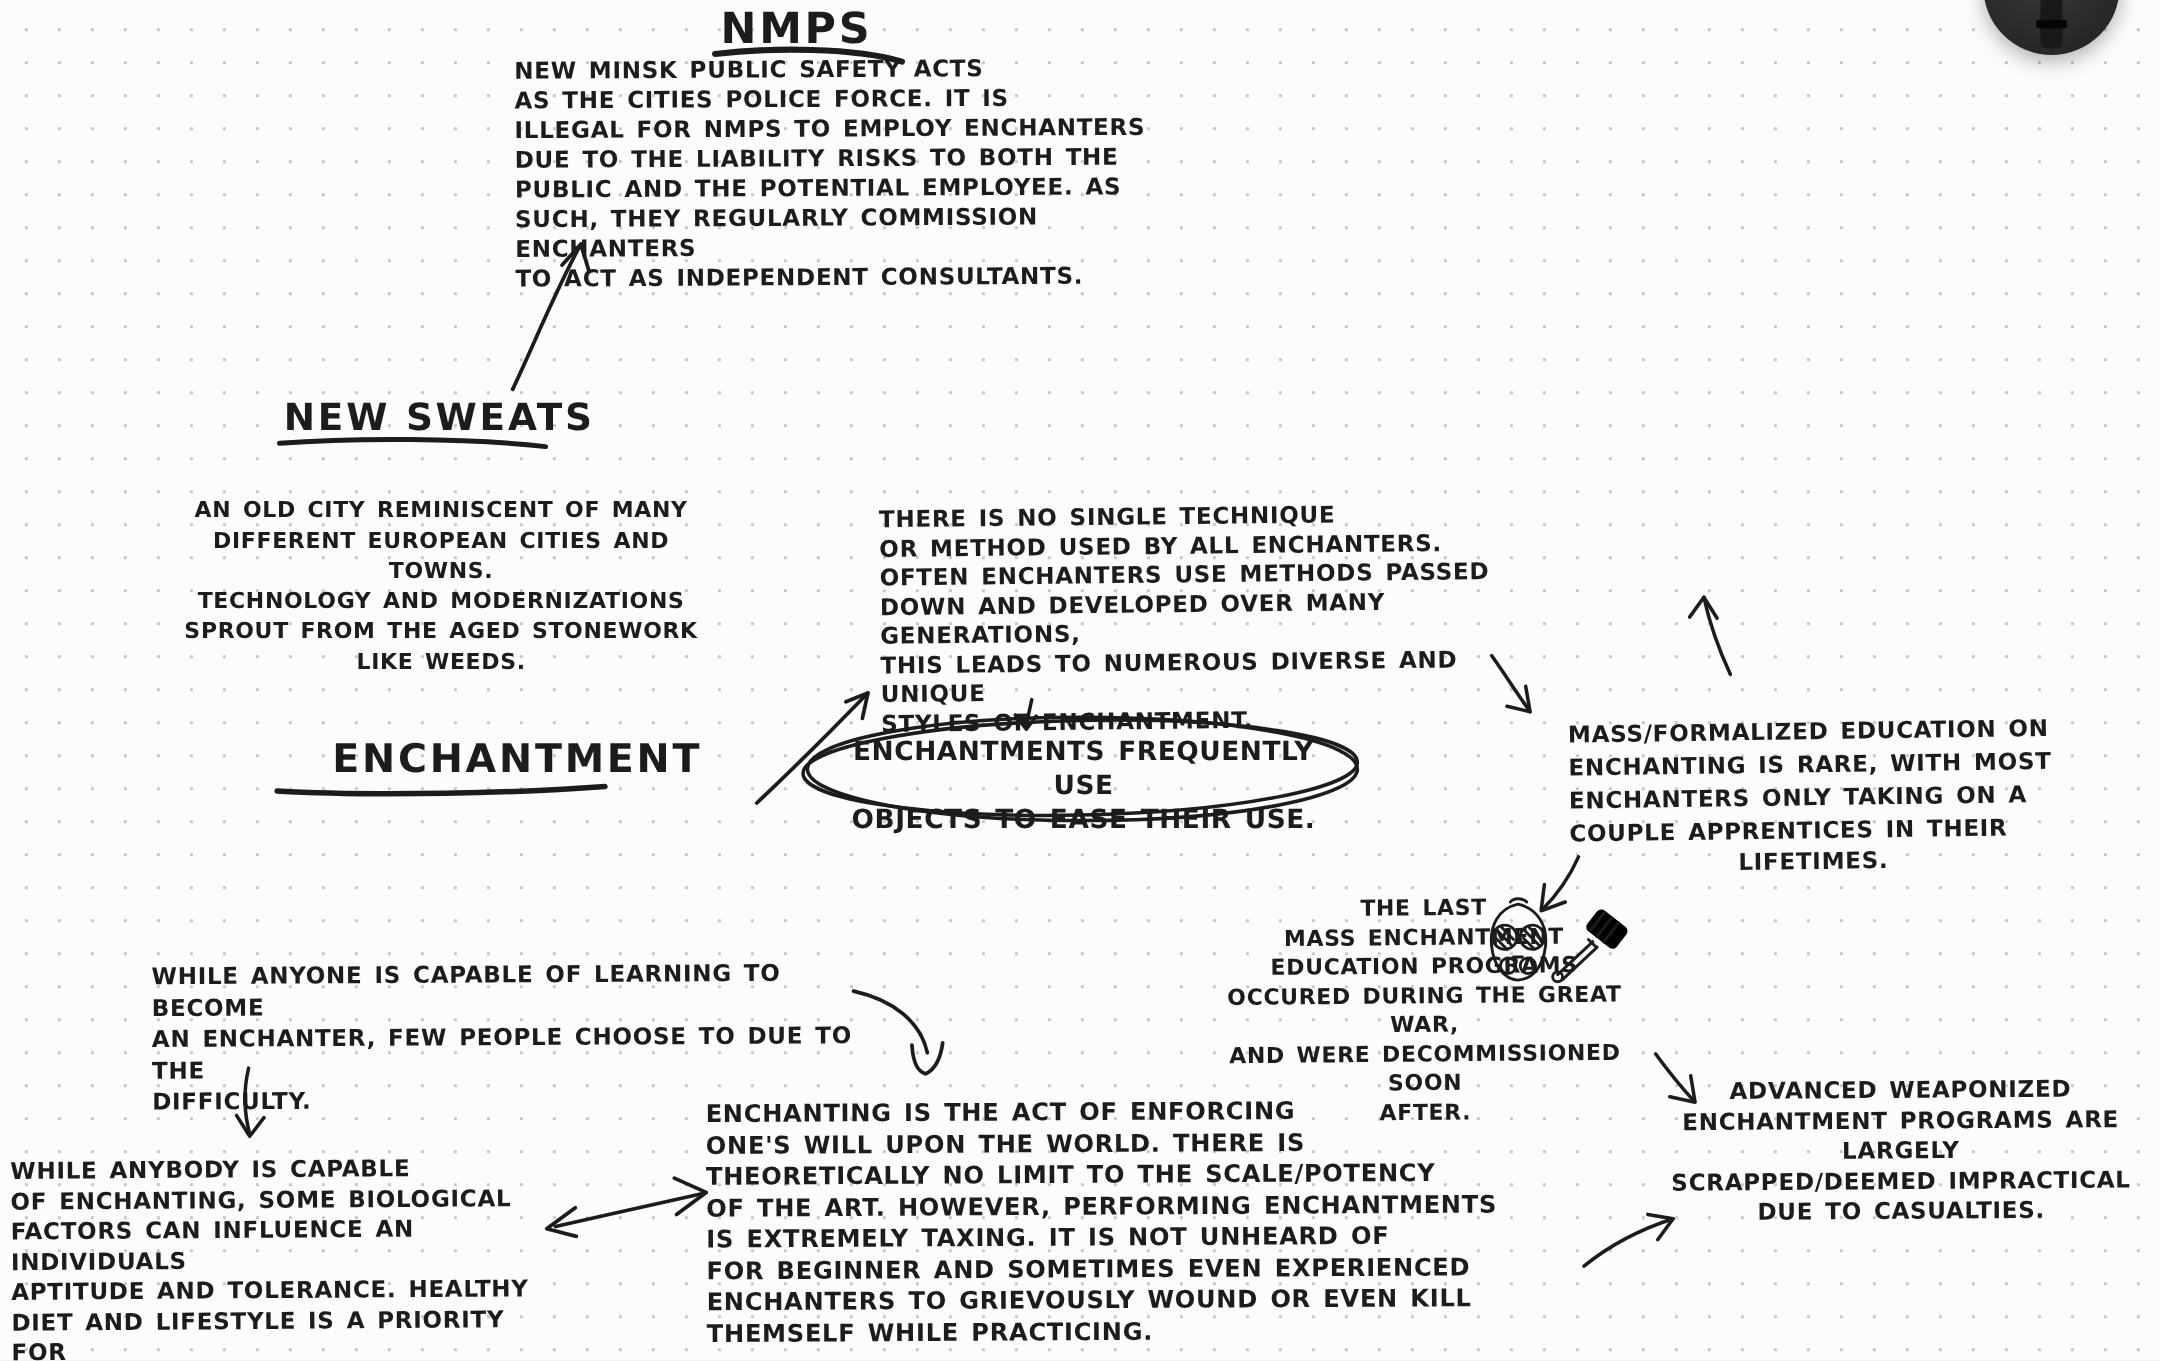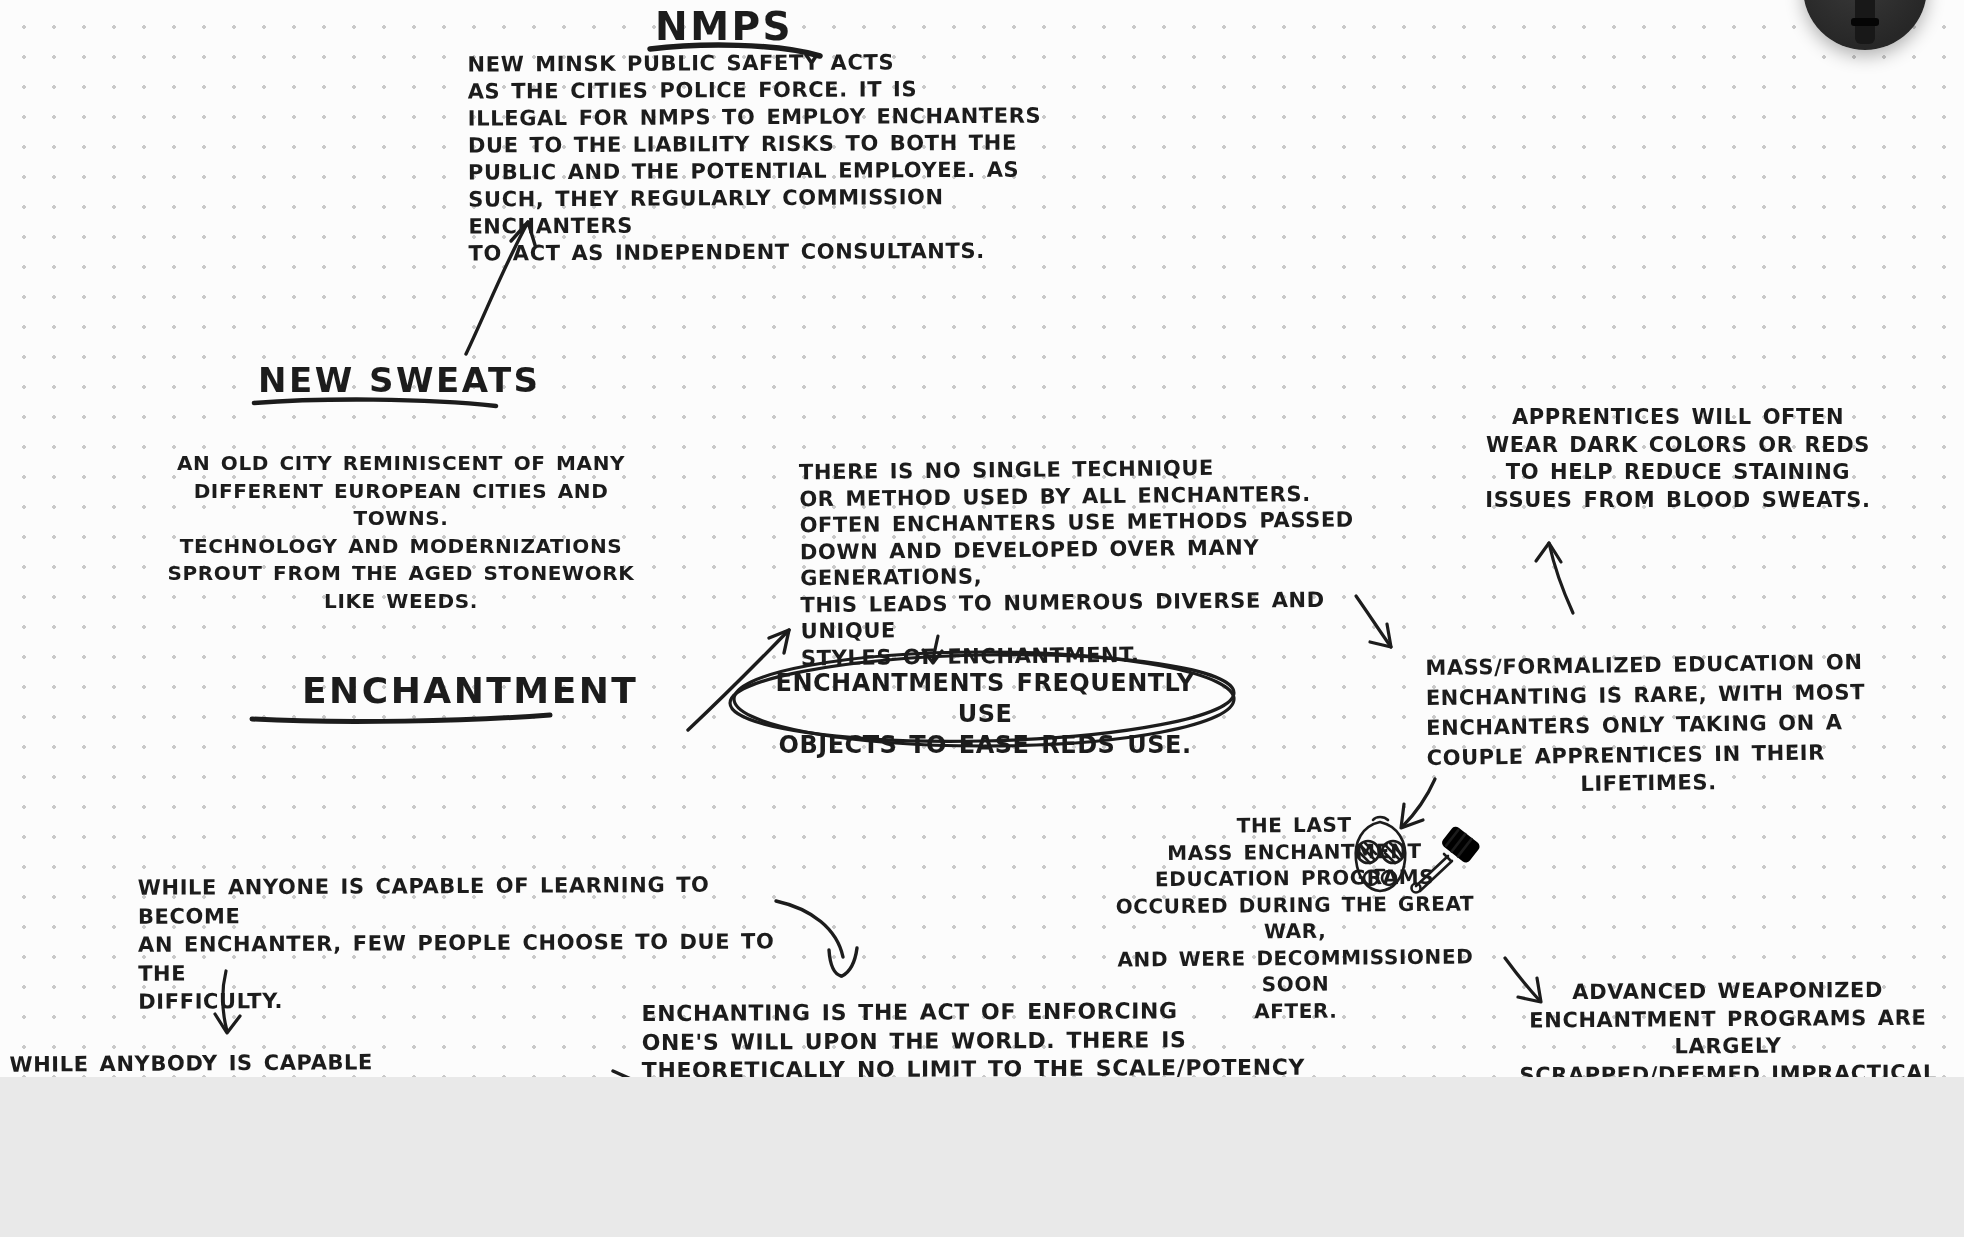--- a/index.html
+++ b/index.html
@@ -1,17 +1,17 @@
 <!DOCTYPE html>
 <html><head>
 <meta charset="utf-8">
 <style>
   html,body{margin:0;padding:0;background:#e9e9e9;}
   #canvas{
-    position:relative;width:1964px;height:1077px;overflow:hidden;
+    position:relative;width:1964px;height:1237px;overflow:hidden;
     background-color:#fcfcfc;
     background-image:radial-gradient(circle,#c9c9c9 1.7px,transparent 1.8px);
     background-size:30px 30px;background-position:9px 12px;
     font-family:"DejaVu Sans","Liberation Sans",sans-serif;
     color:#1c1c1c;
   }
   .note{
     position:absolute;white-space:pre-line;font-weight:700;
     letter-spacing:.6px;word-spacing:3px;line-height:27px;font-size:21px;
   }
@@ -150,27 +150,23 @@
 SPROUT FROM THE AGED STONEWORK
 LIKE WEEDS.</div>
 
   <div class="note" style="left:800px;top:456px;width:630px;line-height:26.5px;transform:rotate(-0.6deg);">THERE IS NO SINGLE TECHNIQUE
 OR METHOD USED BY ALL ENCHANTERS.
 OFTEN ENCHANTERS USE METHODS PASSED
 DOWN AND DEVELOPED OVER MANY GENERATIONS,
 THIS LEADS TO NUMEROUS DIVERSE AND UNIQUE
 STYLES OF ENCHANTMENT.</div>
 
-  <div class="note center" style="left:1478px;top:404px;width:400px;line-height:27.5px;">APPRENTICES WILL OFTEN
-WEAR DARK COLORS OR REDS
-TO HELP REDUCE STAINING
-ISSUES FROM BLOOD SWEATS.</div>
 
   <div class="note center" style="left:745px;top:668px;width:480px;font-size:24px;line-height:31px;letter-spacing:.5px;">ENCHANTMENTS FREQUENTLY USE
-OBJECTS TO EASE REDS USE.</div>
+OBJECTS TO EASE THEIR USE.</div>
 
   <div class="title" style="left:258px;top:670px;font-size:36px;margin-left:44px;">ENCHANTMENT</div>
 
   <div class="note" style="left:138px;top:872px;width:660px;line-height:28.5px;transform:rotate(-0.3deg);">WHILE ANYONE IS CAPABLE OF LEARNING TO BECOME
 AN ENCHANTER, FEW PEOPLE CHOOSE TO DUE TO THE
 DIFFICULTY.</div>
 
   <div class="note" style="left:1426px;top:650px;width:445px;font-size:21px;line-height:30px;transform:rotate(-0.8deg);">MASS/FORMALIZED EDUCATION ON
 ENCHANTING IS RARE, WITH MOST
 ENCHANTERS ONLY TAKING ON A

